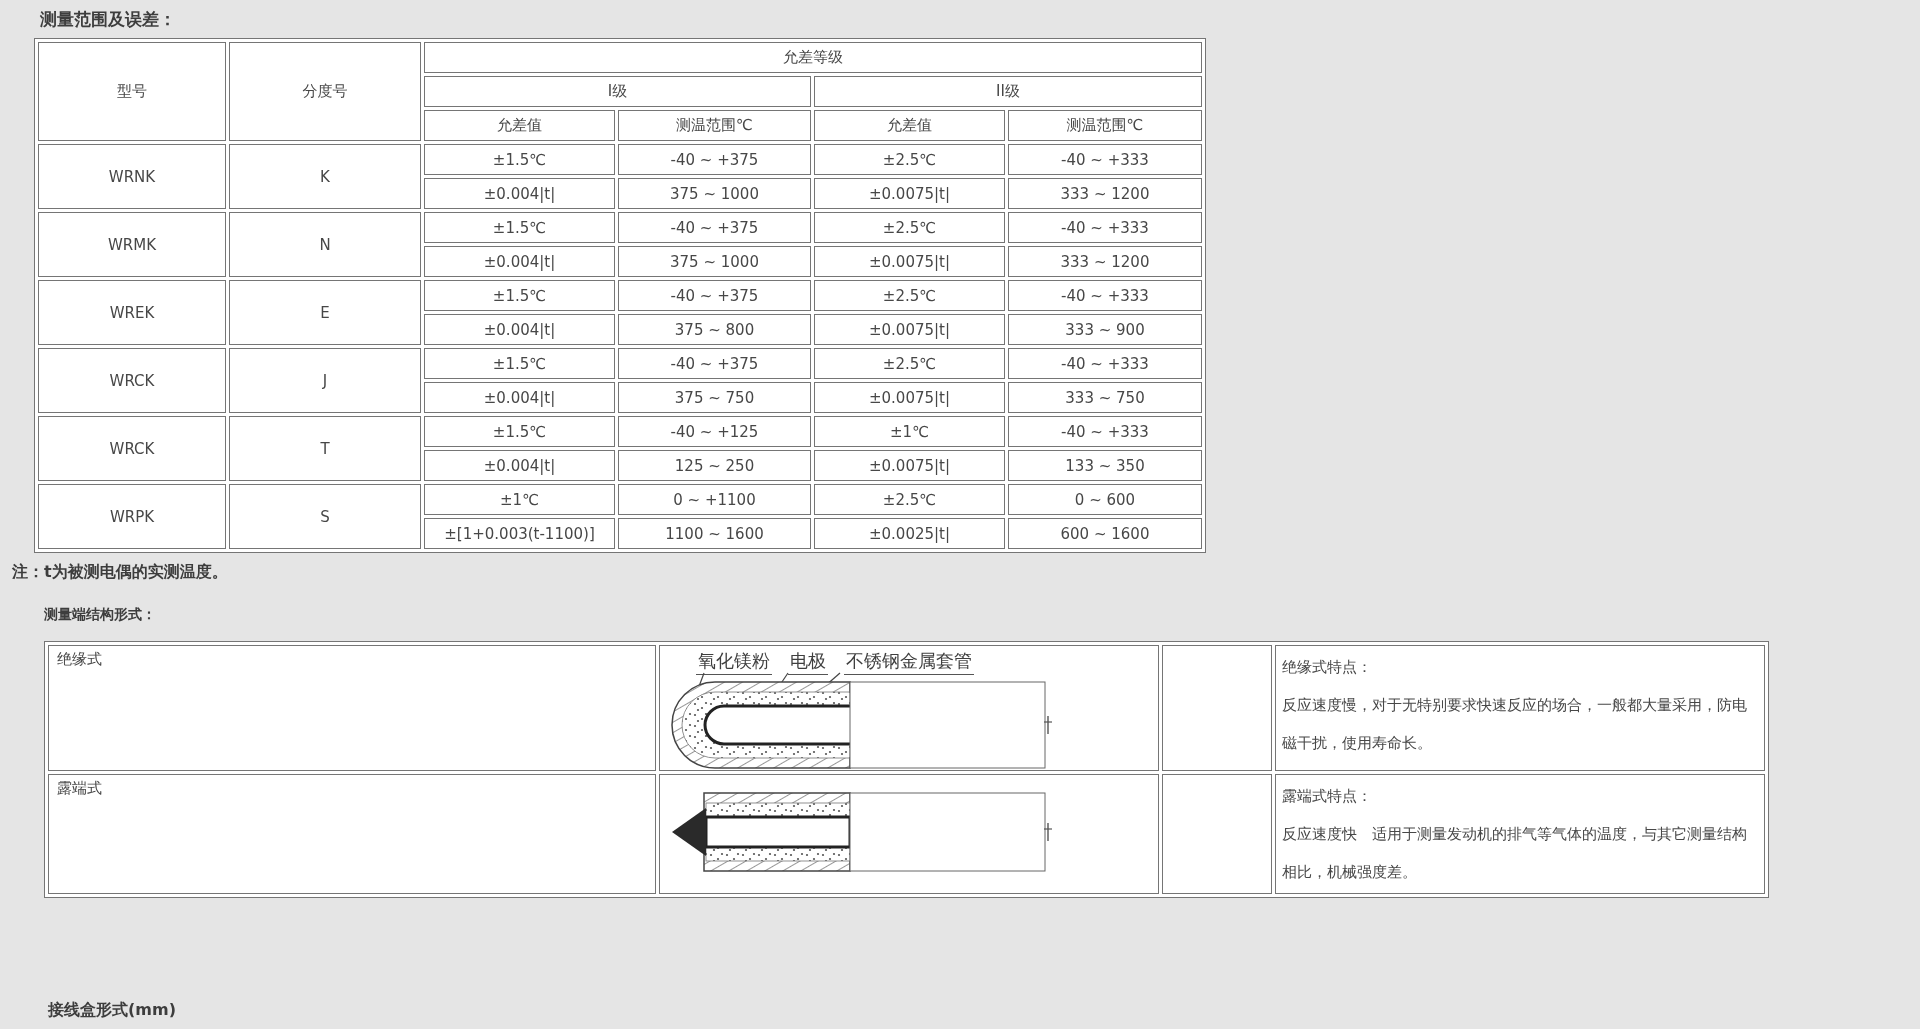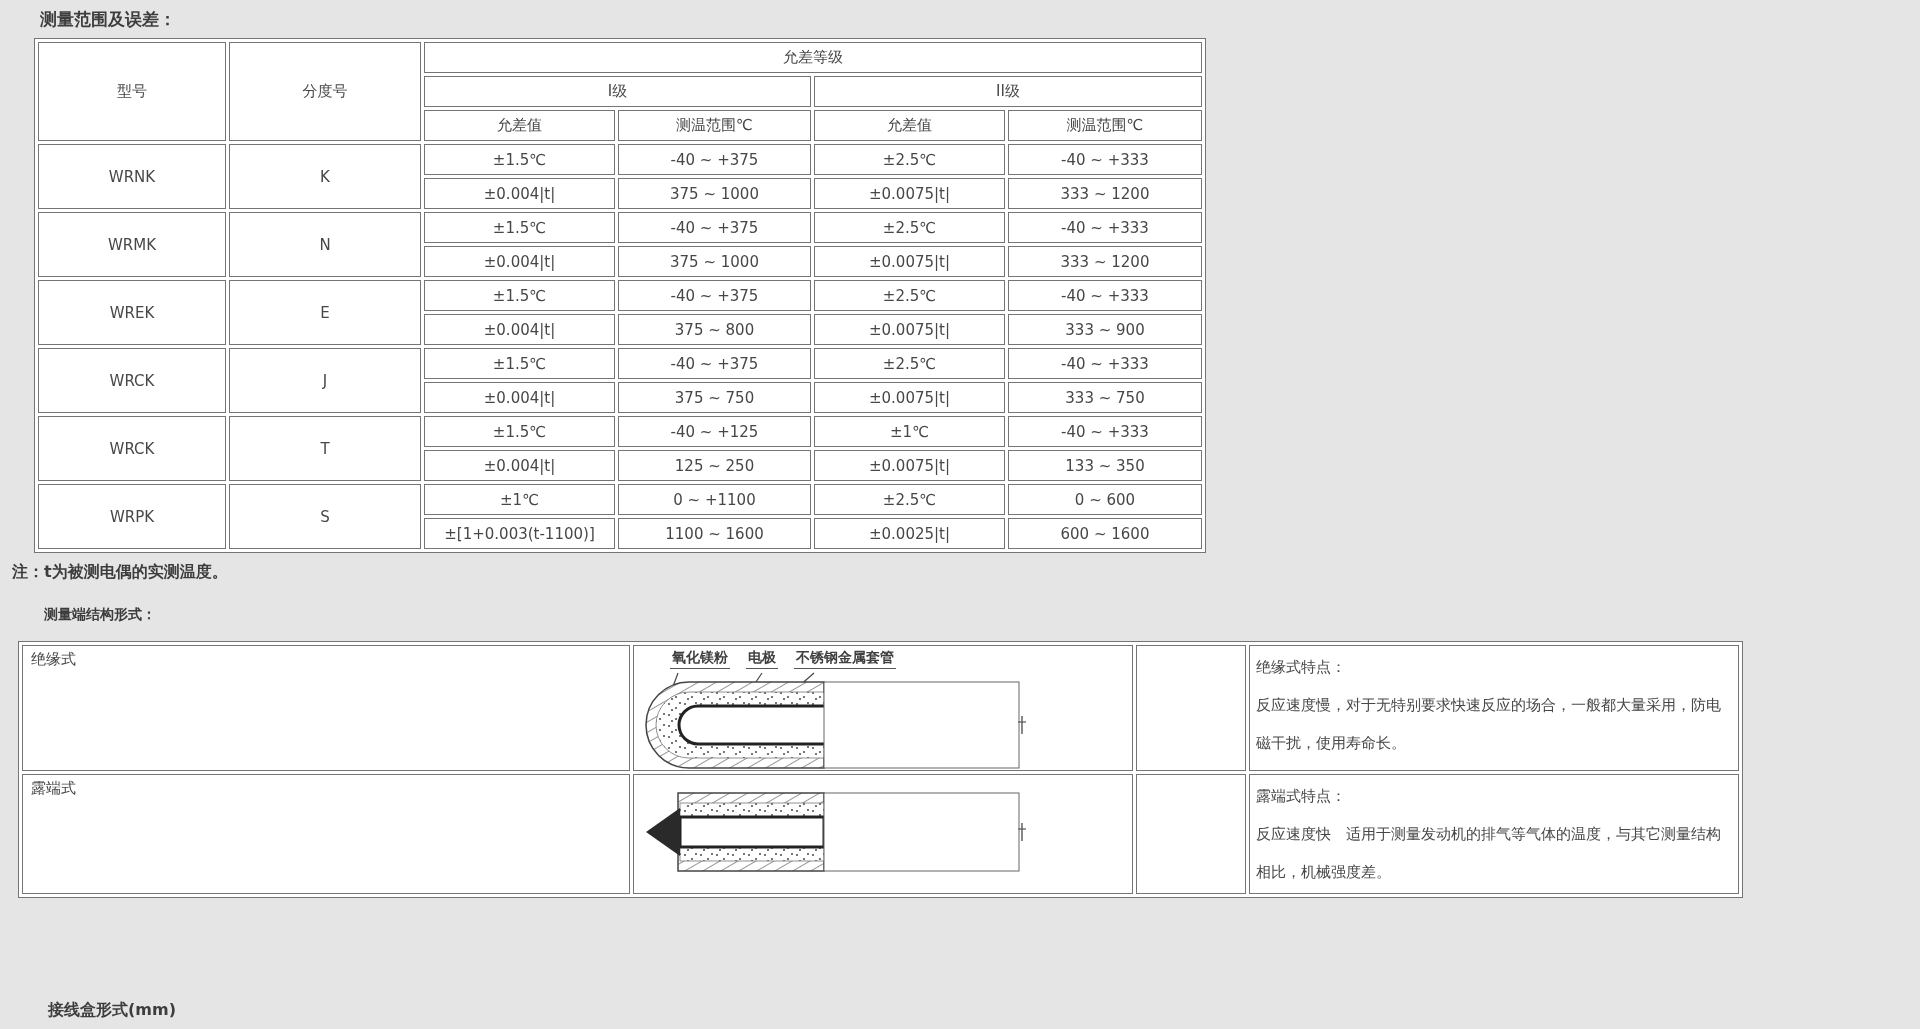--- a/index.html
+++ b/index.html
@@ -7,27 +7,27 @@
         font-family:"DejaVu Sans","Liberation Sans",sans-serif;color:#474747;}
   .h1{position:absolute;left:40px;top:8px;font-size:17px;font-weight:bold;color:#3d3d3d;}
   .note{position:absolute;left:12px;top:550px;font-size:16px;font-weight:bold;color:#3d3d3d;margin-top:12px;}
   .h2{position:absolute;left:44px;top:606px;font-size:14px;font-weight:bold;color:#3d3d3d;}
   .footer-label{position:absolute;left:48px;top:1000px;font-size:16px;font-weight:bold;color:#3d3d3d;text-align:right;}
 
   table{border-collapse:separate;border-spacing:3px;table-layout:fixed;background:#fff;}
   .t1{position:absolute;left:34px;top:38px;width:1150px;border:1px solid #757575;}
   .t1 td{border:1px solid #757575;text-align:center;vertical-align:middle;
          height:29px;font-size:15px;padding:0 2px;overflow:hidden;white-space:nowrap;}
-  .t2{position:absolute;left:18px;top:641px;width:1416px;border:1px solid #757575;}
+  .t2{position:absolute;left:44px;top:641px;width:1416px;border:1px solid #757575;}
   .t2 td{border:1px solid #757575;vertical-align:top;font-size:15px;overflow:hidden;}
   .t2 .nm{padding:4px 8px;}
   .t2 .feat{padding:2px 6px;line-height:38px;}
   .t2 .diag{position:relative;padding:0;}
   .dlabels{position:absolute;top:3px;left:36px;display:flex;gap:16px;
-           font-size:14px;font-weight:bold;color:#3f3f3f;white-space:nowrap;}
+           font-size:18px;font-weight:normal;color:#3f3f3f;white-space:nowrap;}
   .dlabels span{border-bottom:1px solid #555;padding:0 2px 1px 2px;}
   .probe{position:absolute;left:0;top:0;display:block;}
 </style>
 </head>
 <body>
 
 <svg width="0" height="0" style="position:absolute" aria-hidden="true">
   <defs>
     <pattern id="hatch" patternUnits="userSpaceOnUse" width="9" height="9" patternTransform="rotate(60)">
       <rect width="9" height="9" fill="#ffffff"></rect>

